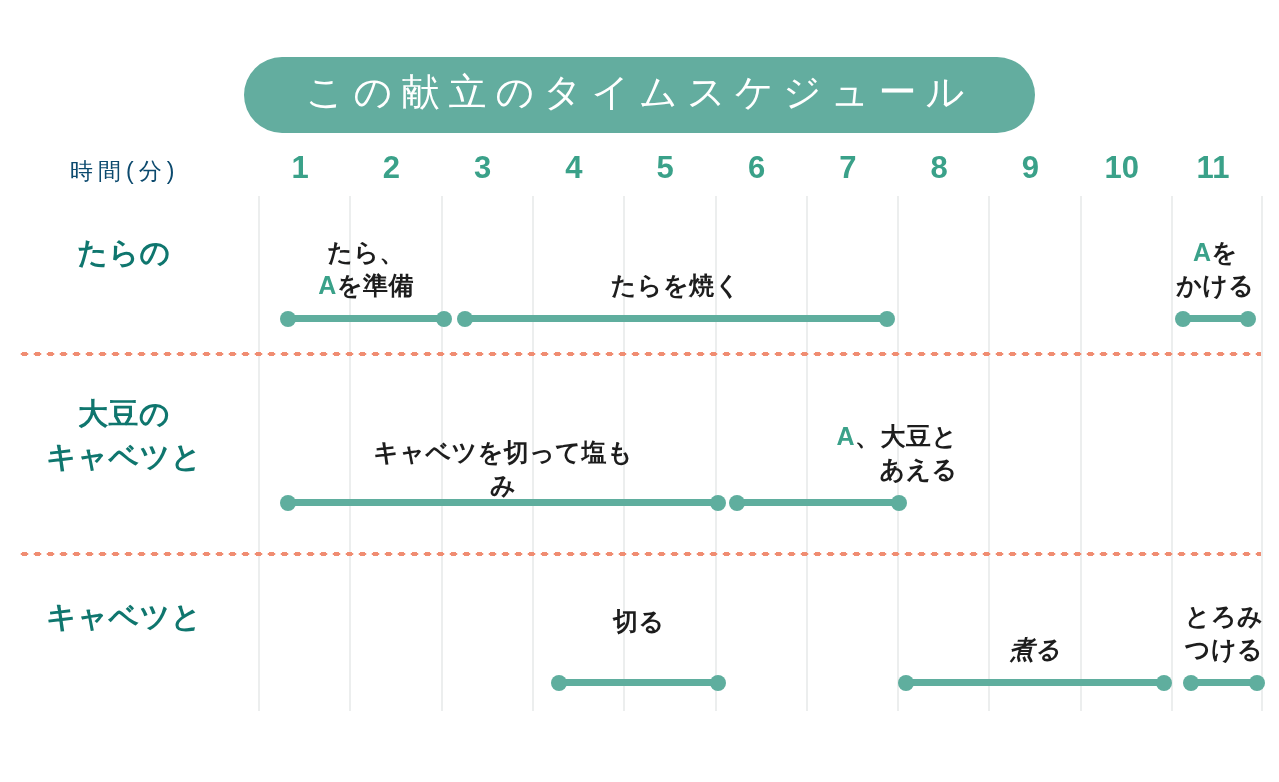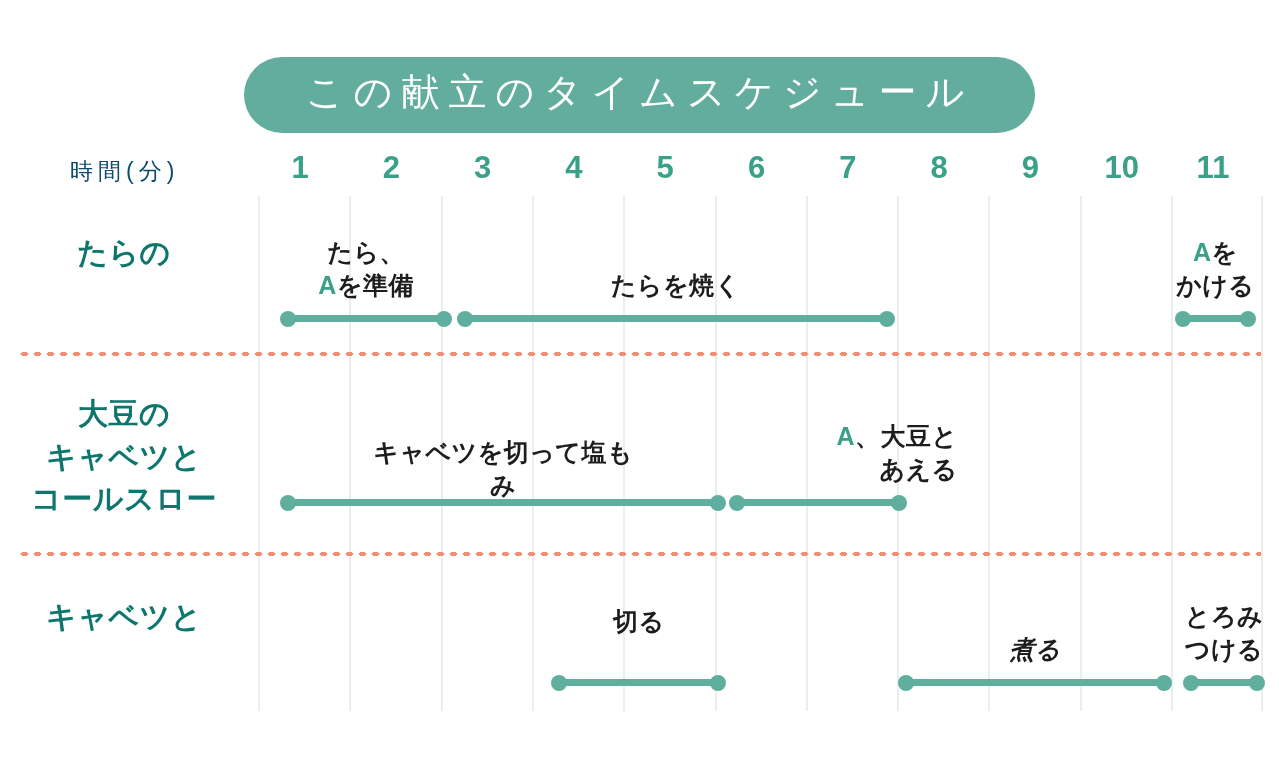--- a/index.html
+++ b/index.html
@@ -196,21 +196,20 @@
         <div class="bar" style="left: 462.514px; width: 426.371px; top: 315px;"></div>
         <div class="task-text" style="left: 535.699px; width: 280px; top: 269px;"><span>たらを焼く</span></div>
         <div class="bar" style="left: 1181.05px; width: 68.475px; top: 315px;"></div>
         <div class="task-text" style="left: 1075.28px; width: 280px; top: 236px;"><span></span><span class="accent">A</span><span>を
 かける</span></div>
       </div>
       <div class="row" style="top: 0px;">
         <div class="row-label" style="top: 393px;">
           <div>大豆の</div>
           <div>キャベツと</div>
-          <div>コールスロー</div>
         </div>
         <div class="bar" style="left: 286.305px; width: 433.675px; top: 499px;"></div>
         <div class="task-text" style="left: 363.142px; width: 280px; top: 420px; margin-top: 16px;"><span>キャベツを切って塩もみ</span></div>
         <div class="bar" style="left: 734.588px; width: 166.166px; top: 499px;"></div>
         <div class="task-text" style="left: 677.671px; width: 280px; top: 420px; text-align: right;"><span></span><span class="accent">A</span><span>、大豆と
 あえる</span></div>
       </div>
       <div class="row" style="top: 0px;">
         <div class="row-label" style="top: 596px;">
           <div>キャベツと</div>

